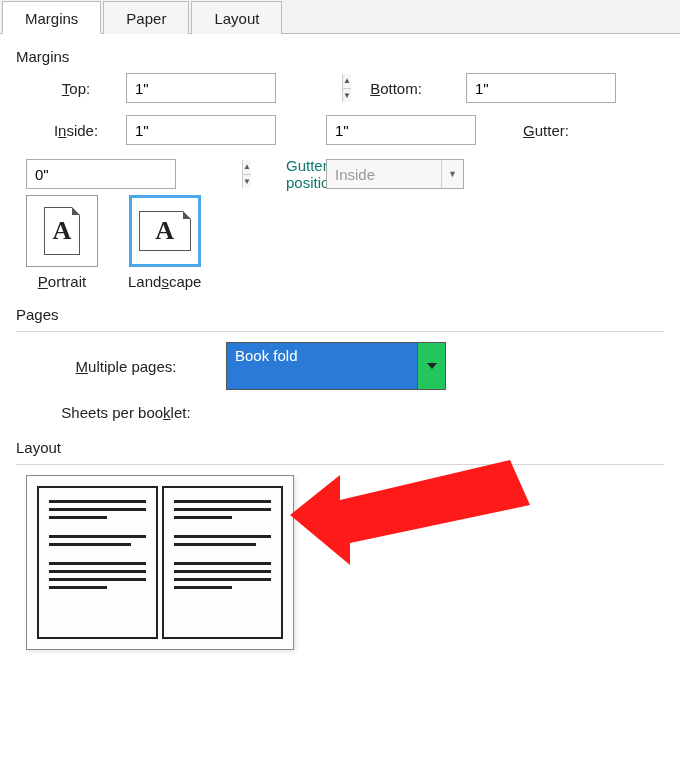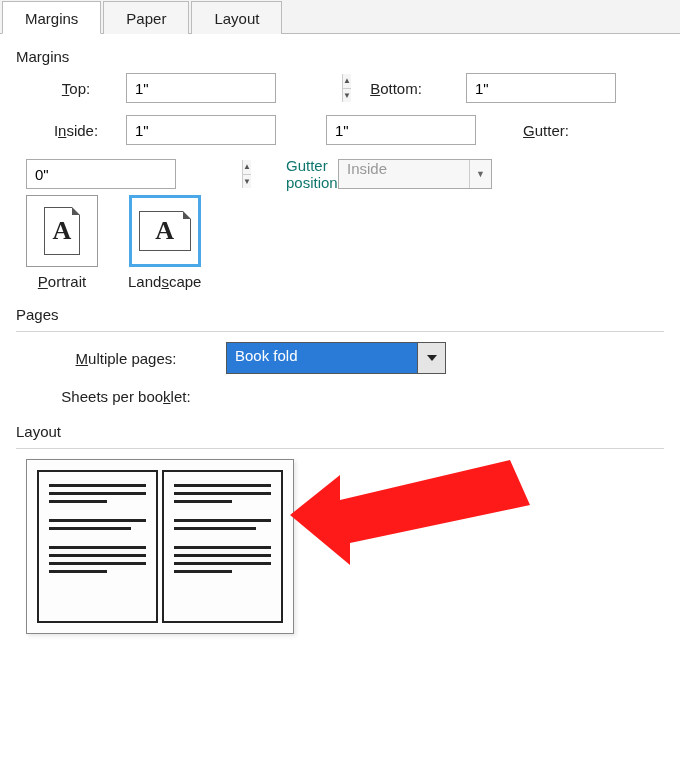--- a/index.html
+++ b/index.html
@@ -83,23 +83,23 @@
     font-size: 8px;
     color: #555;
     background: #f5f5f5;
     cursor: pointer;
   }
   .spin-btn:first-child { border-bottom: 1px solid #ccc; }
   .combo {
     display: flex;
     border: 1px solid #aaa;
     height: 30px;
-    width: 154px;
-    background: #fff;
-    margin-left: 12px;
+    width: 138px;
+    background: #fff;
+    align-items: center;
   }
   .combo.disabled { color: #999; background: #f7f7f7; }
   .combo span.val { flex: 1; padding: 0 8px; }
   .combo .drop {
     width: 22px;
     height: 100%;
     display: flex;
     align-items: center;
     justify-content: center;
     border-left: 1px solid #ccc;
@@ -161,21 +161,21 @@
   }
   .letterA { font-family: "Times New Roman", serif; font-size:26px; font-weight:bold;}
   .pages-grid {
     display: grid;
     grid-template-columns: 200px 220px;
     row-gap: 14px;
     align-items: center;
     margin-left: 10px;
   }
   .combo2 {
-    display:flex;border:1px solid #555;height:32px;width:220px;background:#e5e5e5;
+    display:flex;border:1px solid #555;height:48px;width:220px;background:#22c55e;
   }
   .combo2 .val { flex:1; padding:4px 8px; }
   .combo2 .val.hl { background:#2a7bd8;color:#fff; }
   .combo2 .drop2 {
     width:28px;border-left:1px solid #555;
     display:flex;align-items:center;justify-content:center;
   }
   .drop2 svg { width:10px;height:6px;}
   .preview-box {
     width: 268px;

